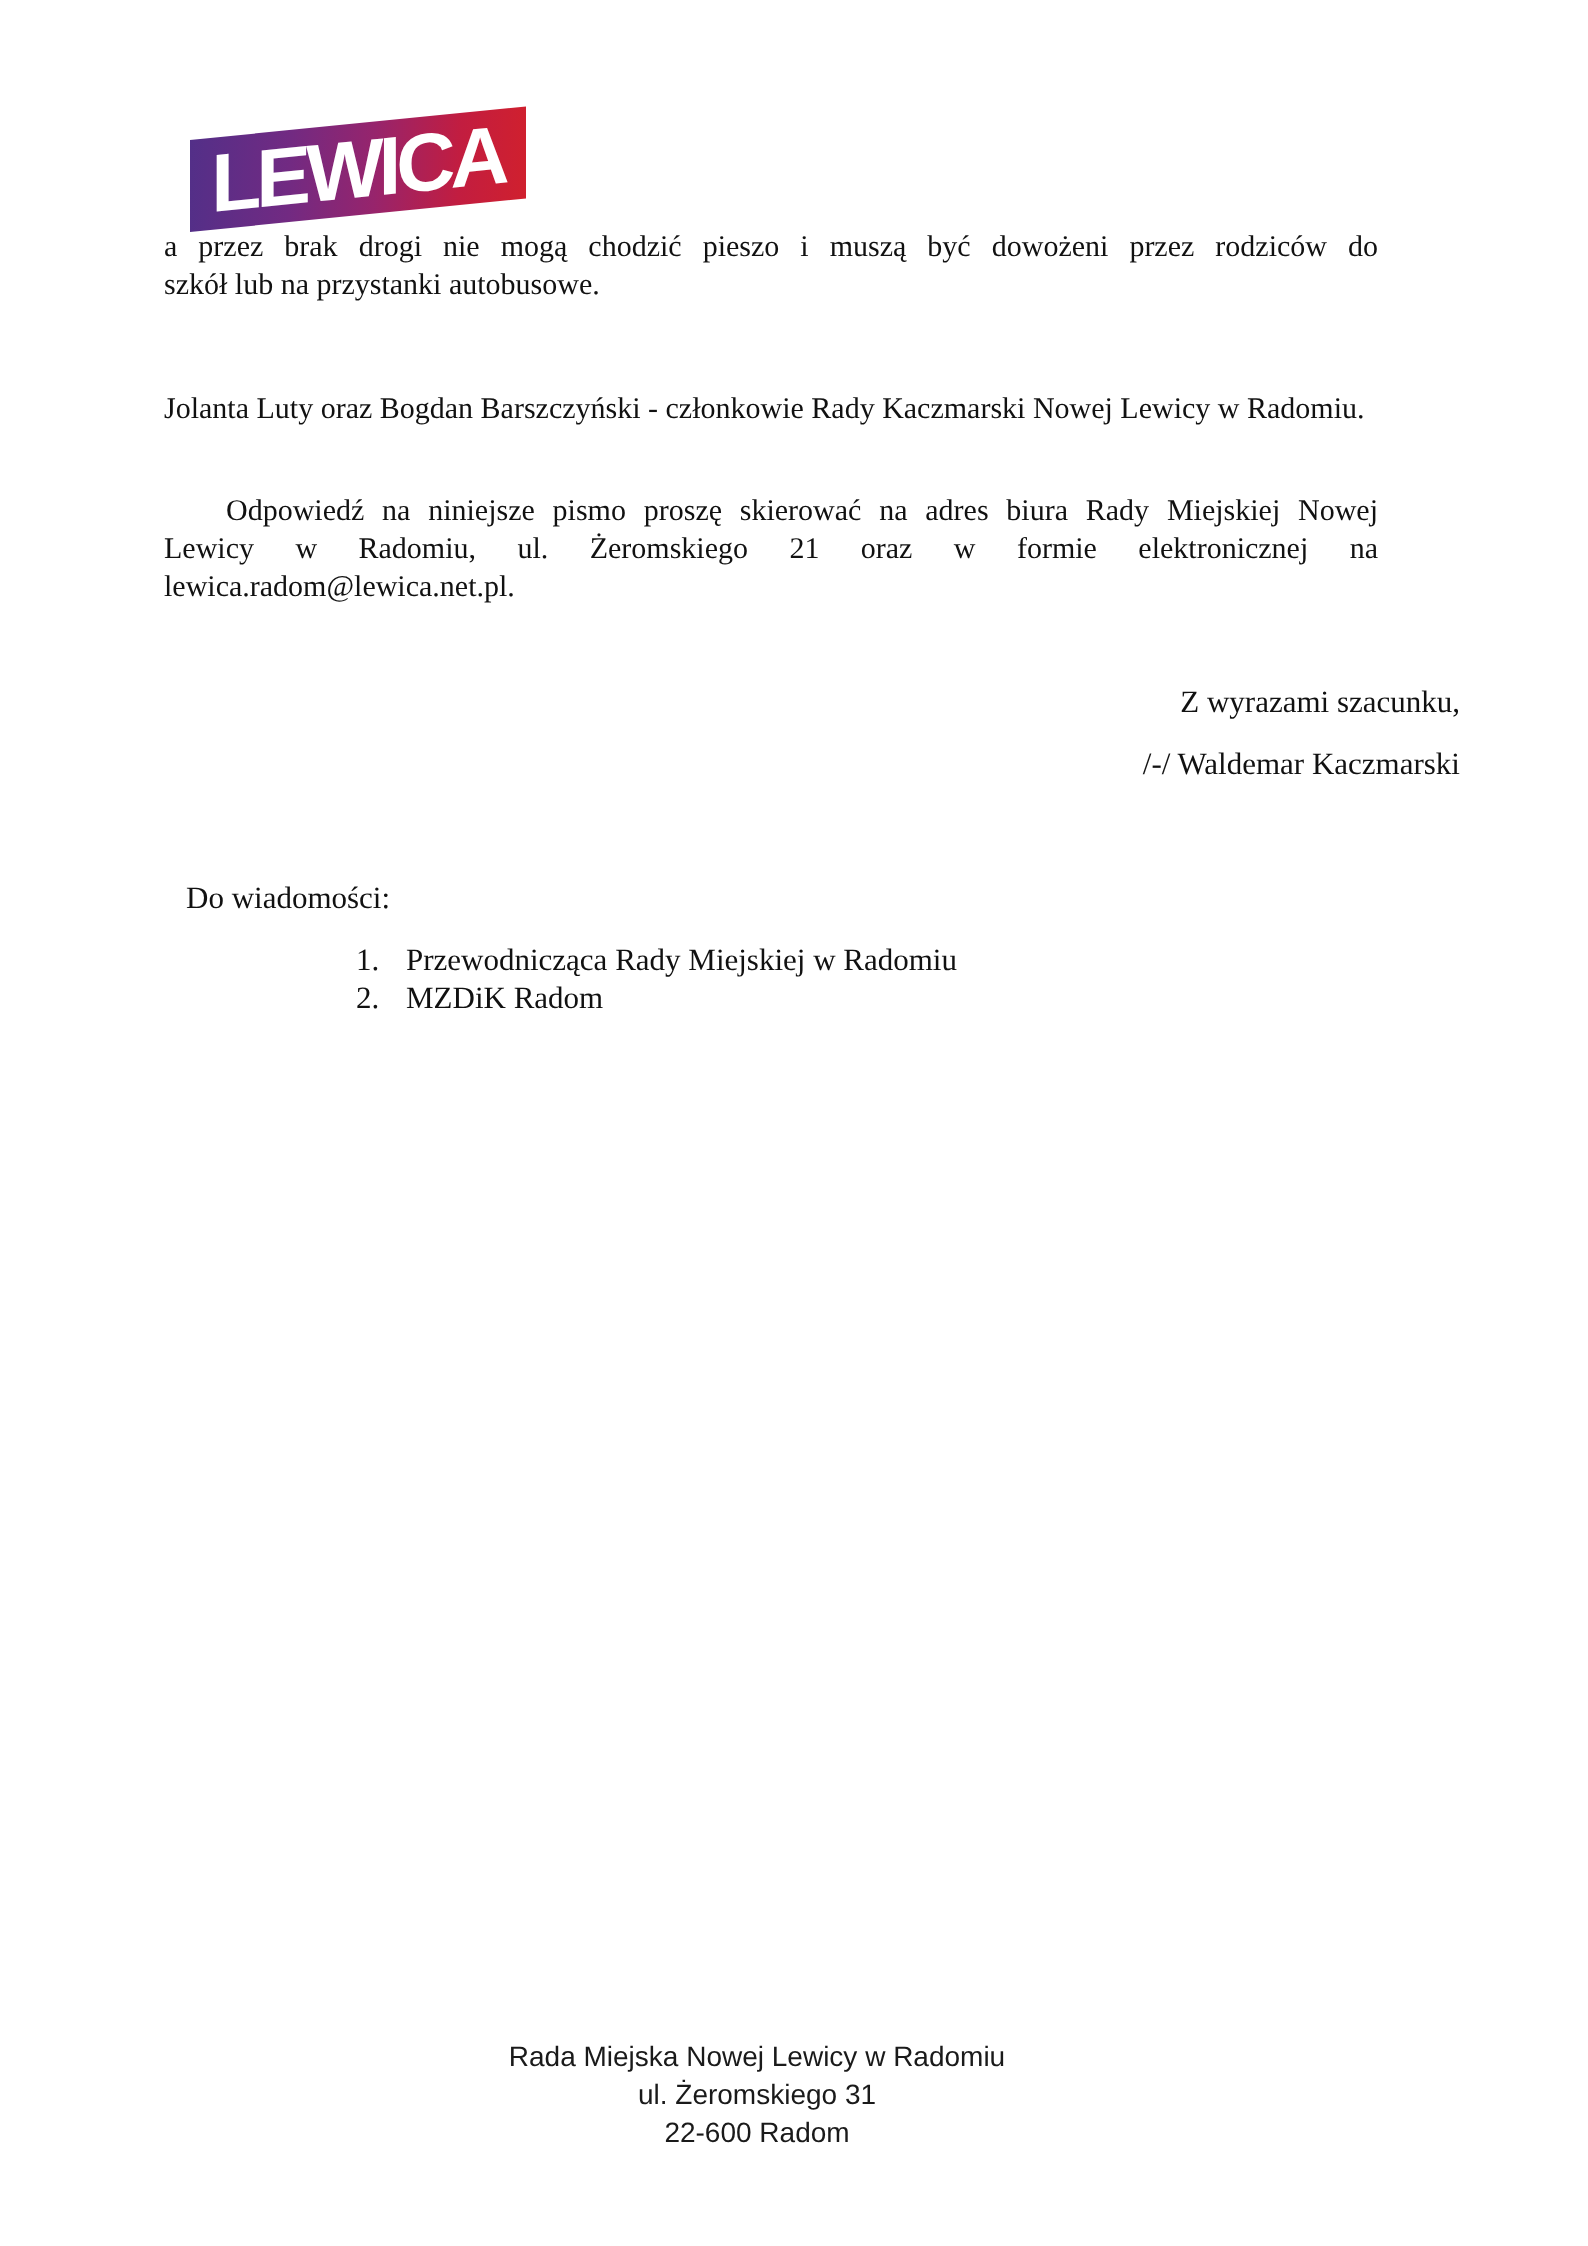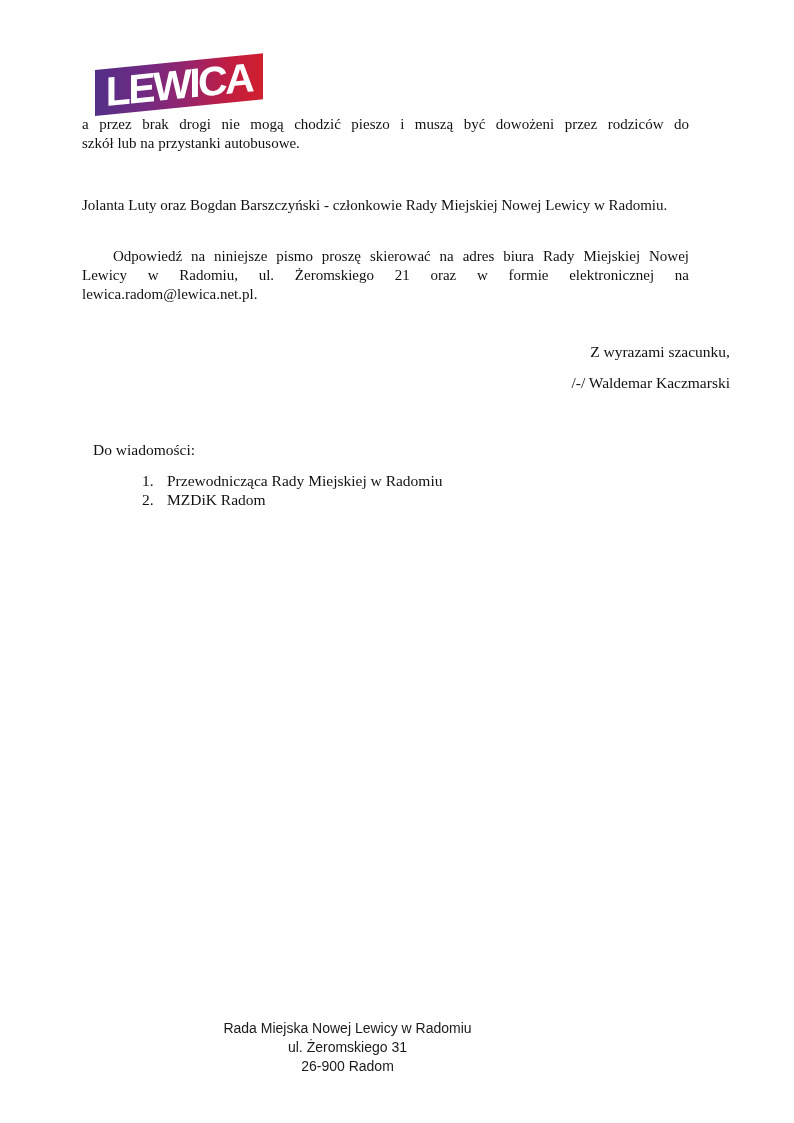--- a/index.html
+++ b/index.html
@@ -79,55 +79,56 @@
     line-height: 19.2px;
     text-align: right;
   }
   .cc-list {
     position: absolute;
     left: 142px;
     top: 471px;
     font-size: 15.5px;
     line-height: 19.2px;
   }
-  .cc-item { white-space: nowrap; }
+  .cc-item { white-space: nowrap; margin-left: 36px; }
   .cc-num {
     display: inline-block;
     width: 25px;
   }
 
   
   .footer {
     position: absolute;
     left: 0;
     top: 1019px;
     width: 695px;
     text-align: center;
     font-family: "Liberation Sans", "DejaVu Sans", sans-serif;
     font-size: 14px;
     line-height: 19px;
     color: #1a1a1a;
+    padding-left: 31px;
   }
 </style>
 </head>
 <body>
 
 <div class="page">
 
   <div class="logo">
     <span class="logo-text">LEWICA</span>
   </div>
 
   <div class="para" style="top:115px">
     <div class="ln j">a przez  brak drogi nie mogą  chodzić pieszo i muszą  być dowożeni przez rodziców do</div>
     <div class="ln">szkół lub na przystanki autobusowe.</div>
   </div>
 
   <div class="para" style="top:196px">
-    <div class="ln">Jolanta Luty oraz  Bogdan Barszczyński -  członkowie Rady Miejskiej Nowej Lewicy w Radomiu.</div>
+    <div class="ln">Jolanta Luty oraz  Bogdan Barszczyński -  członkowie Rady Kaczmarski Nowej Lewicy w Radomiu.</div>
   </div>
 
   <div class="para" style="top:247px">
     <div class="ln j ind">Odpowiedź na niniejsze pismo proszę skierować na adres biura Rady Miejskiej Nowej</div>
     <div class="ln j">Lewicy w Radomiu, ul. Żeromskiego 21 oraz w formie elektronicznej na</div>
     <div class="ln">lewica.radom@lewica.net.pl.</div>
   </div>
 
   <div class="signature">
     <div class="sig-closing">Z wyrazami szacunku,</div>
@@ -140,16 +141,16 @@
       <span class="cc-num">1.</span><span class="cc-text">Przewodnicząca Rady Miejskiej w Radomiu</span>
     </div>
     <div class="cc-item">
       <span class="cc-num">2.</span><span class="cc-text">MZDiK Radom</span>
     </div>
   </div>
 
   <div class="footer">
     <div>Rada Miejska Nowej Lewicy w Radomiu</div>
     <div>ul. Żeromskiego 31</div>
-    <div>26-900 Radom</div>
+    <div>22-600 Radom</div>
   </div>
 
 </div>
 
 </body></html>

